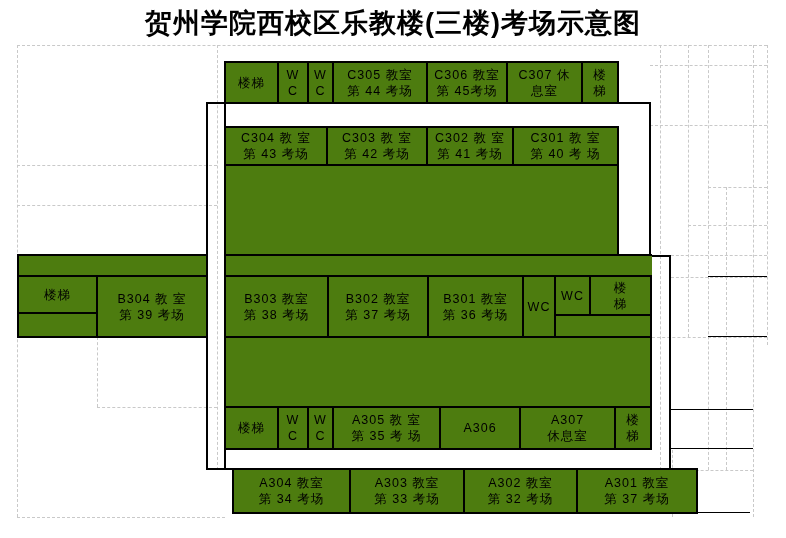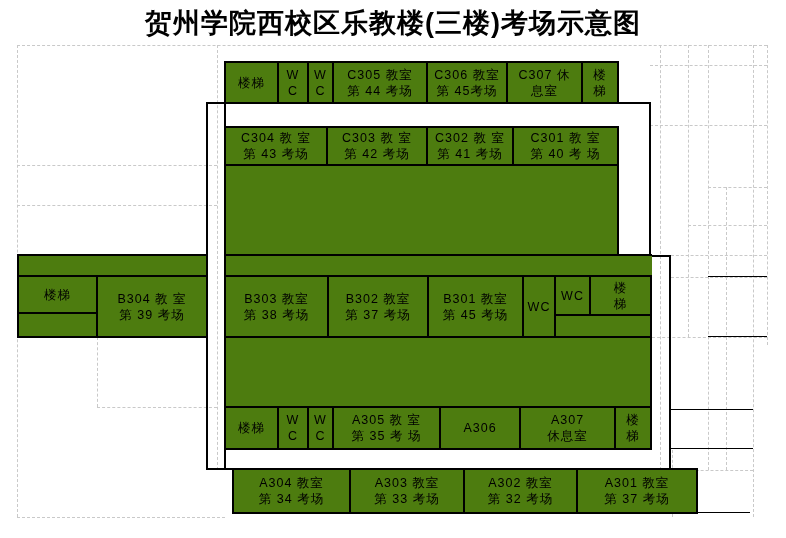--- a/index.html
+++ b/index.html
@@ -155,21 +155,21 @@
       <div class="cc" style="width:103px;border-right:2px solid #000">
         <span class="ln">B303 教室</span>
         <span class="ln">第 38 考场</span>
       </div>
       <div class="cc" style="width:100px;border-right:2px solid #000">
         <span class="ln">B302 教室</span>
         <span class="ln">第 37 考场</span>
       </div>
       <div class="cc" style="width:95px;border-right:2px solid #000">
         <span class="ln">B301 教室</span>
-        <span class="ln">第 45 考场</span>
+        <span class="ln">第 36 考场</span>
       </div>
       <div class="cc" style="width:32px;border-right:2px solid #000">
         <span class="ln">WC</span>
       </div>
       <div style="flex:1;display:flex;flex-direction:column;border-right:2px solid #000;box-sizing:border-box">
         <div style="height:37px;border-bottom:2px solid #000;box-sizing:content-box;display:flex">
           <div class="cc" style="width:35px;border-right:2px solid #000">
             <span class="ln">WC</span>
           </div>
           <div class="cc" style="flex:1">

